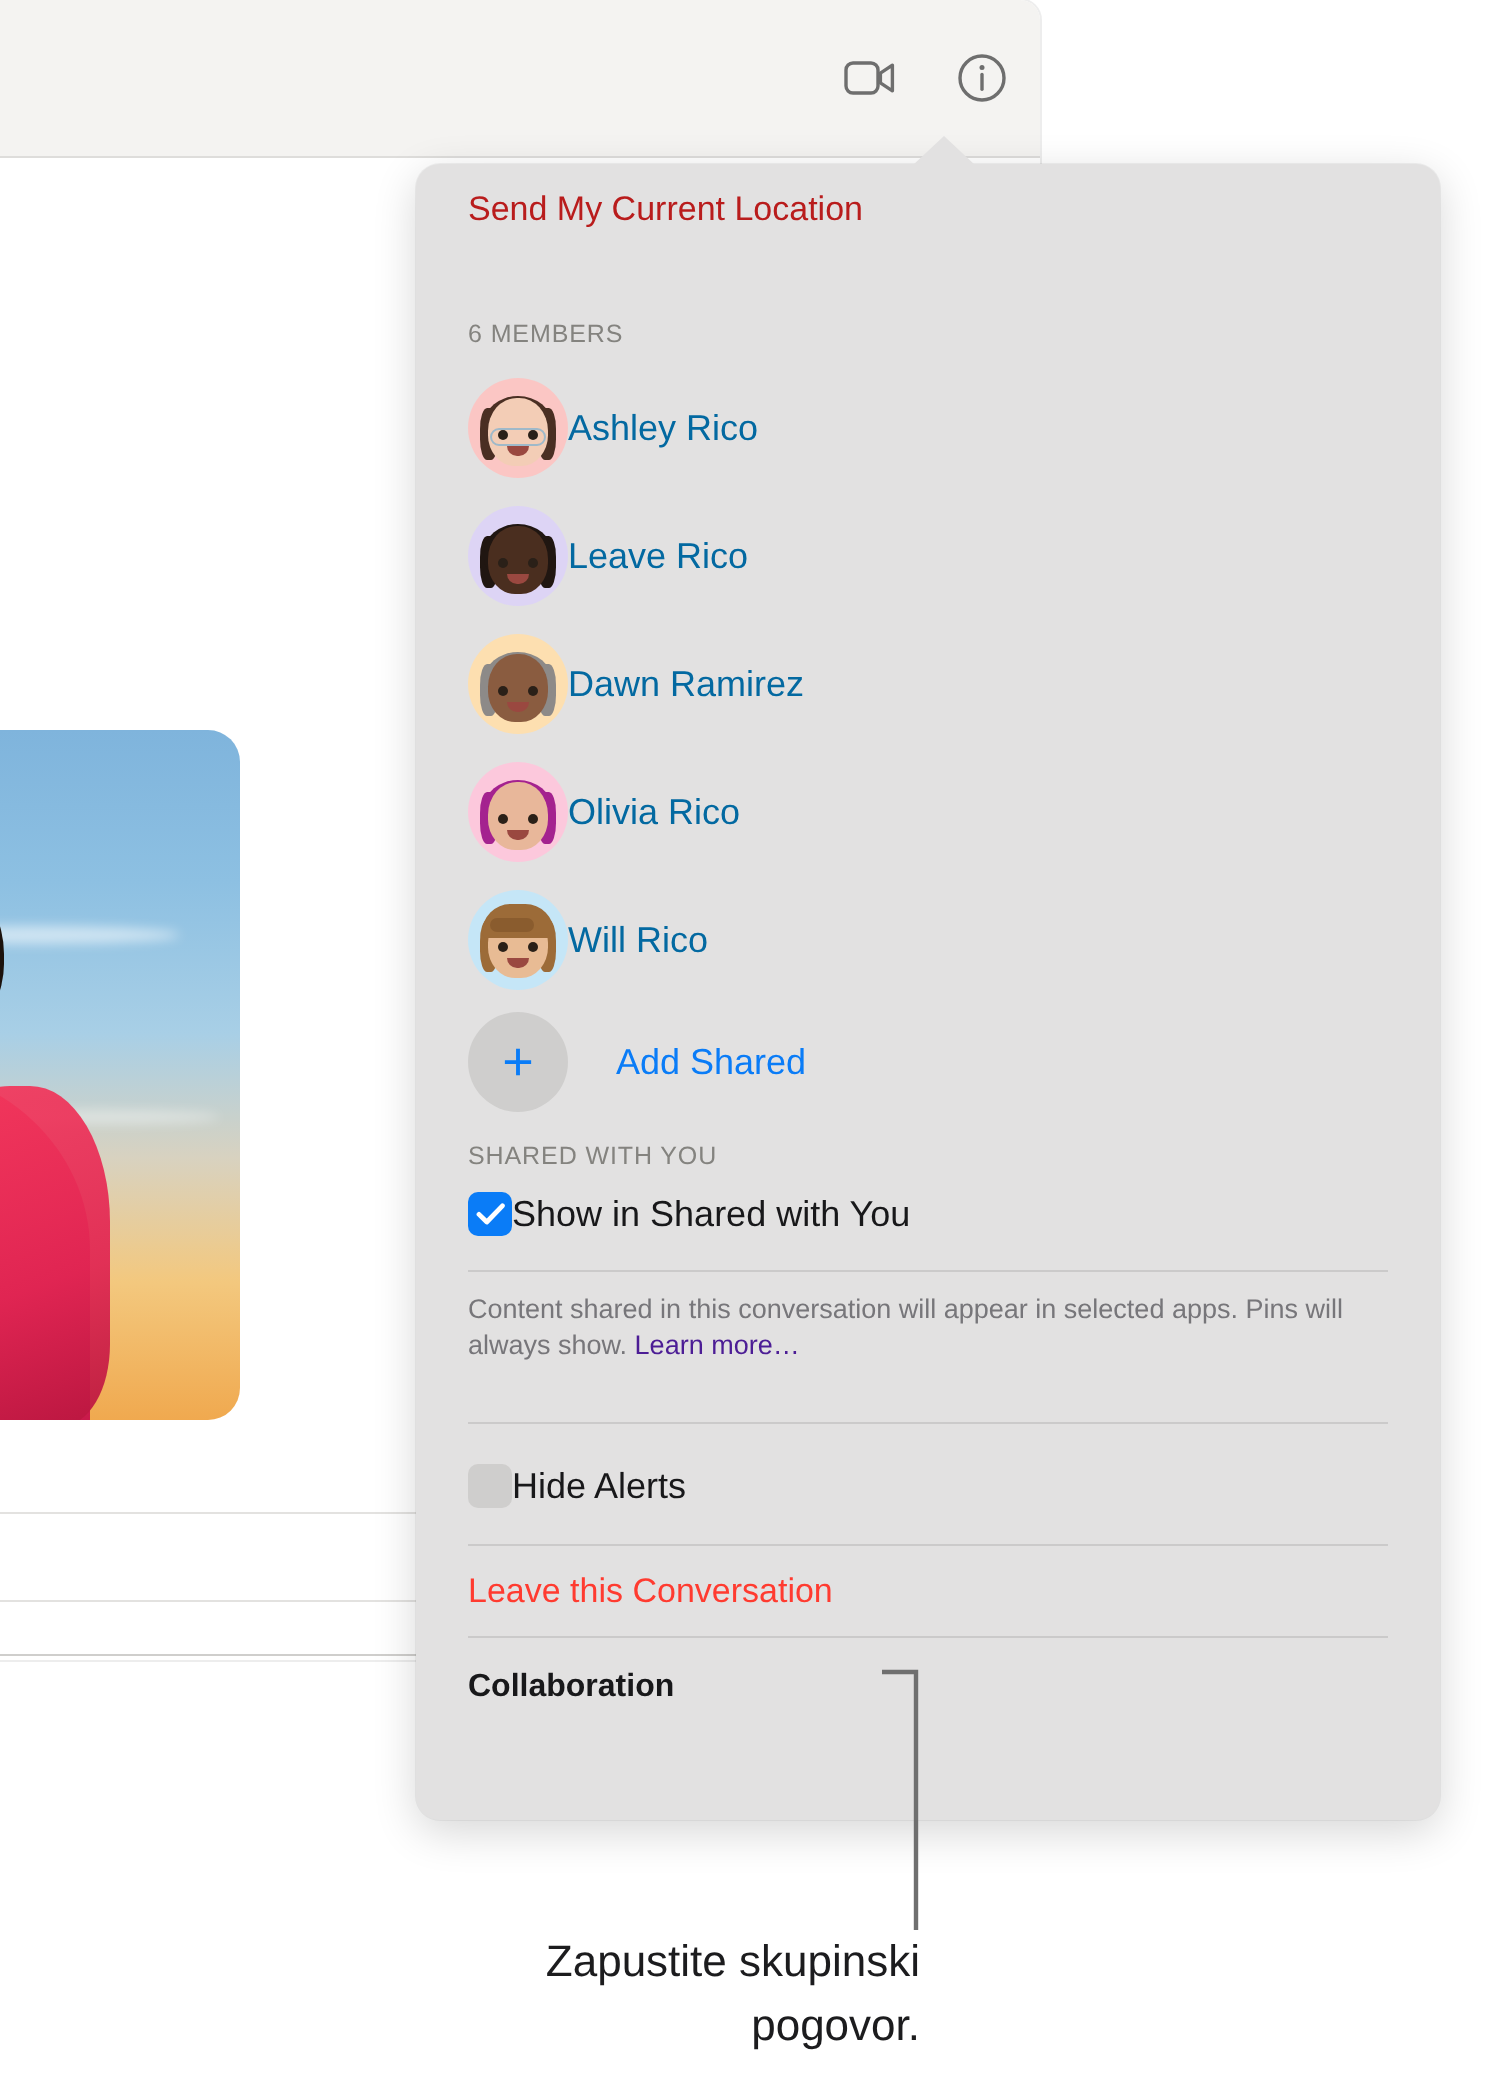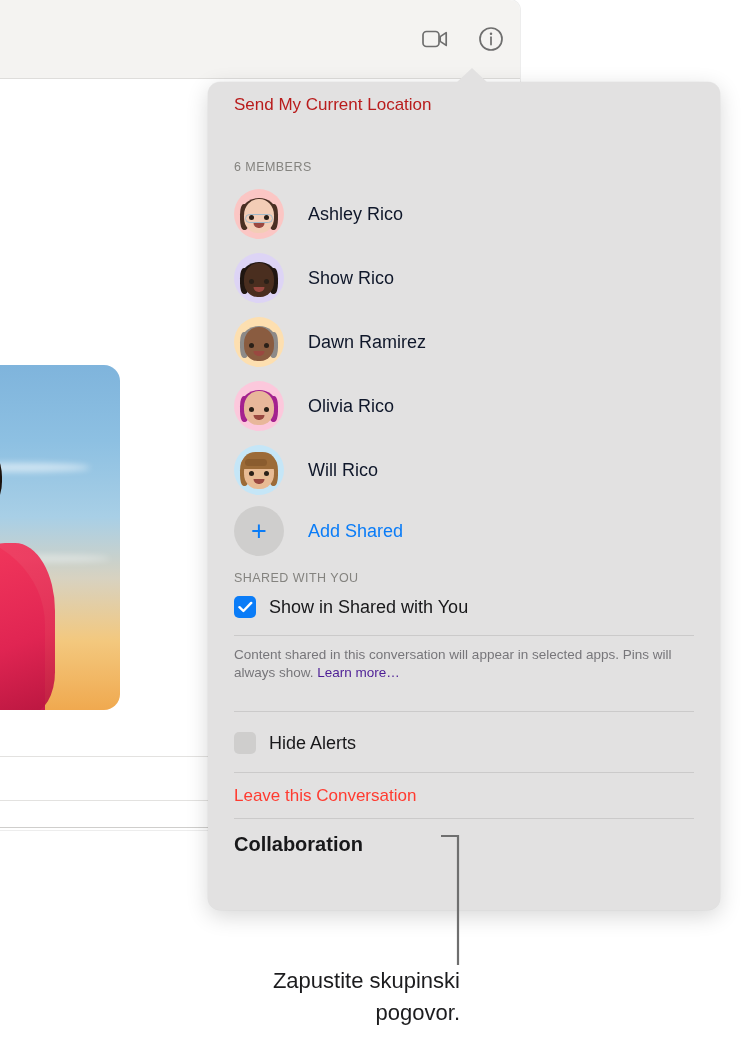--- a/index.html
+++ b/index.html
@@ -264,22 +264,21 @@
     position: absolute;
     left: 4px;
     top: 44%;
     width: 22px;
     height: 7px;
     border-radius: 8px;
     background: #8a5c2e;
   }
   .member-name {
     font-size: 18px;
-    color: #0f172a;
-    margin-left: 24px;
+    color: #0369a1;
   }
 
   #add-member-row {
     display: flex;
     align-items: center;
     height: 58px;
     cursor: pointer;
   }
   #add-member-circle {
     width: 50px;
@@ -314,21 +313,20 @@
     flex: 0 0 22px;
     display: flex;
     align-items: center;
     justify-content: center;
   }
   .checkbox.checked { background: #0a7cf7; }
   .checkbox.unchecked { background: #cfcecd; }
   .check-label {
     font-size: 18px;
     color: #18181a;
-    margin-left: 13px;
   }
 
   .hr {
     height: 1px;
     background: #cbcaca;
   }
 
   #shared-desc {
     font-size: 13.5px;
     line-height: 18px;
@@ -351,21 +349,21 @@
     color: #ff3b30;
     cursor: pointer;
   }
 
   #collaboration-row {
     height: 50px;
     display: flex;
     align-items: center;
   }
   #collaboration-title {
-    font-size: 20px;
+    font-size: 16px;
     font-weight: bold;
     color: #18181a;
   }
 
   
   #callout-line {
     position: absolute;
     left: 440px;
     top: 834px;
     width: 24px;
@@ -446,21 +444,21 @@
         <div class="member-row">
           <div class="avatar" style="background: rgb(221, 212, 245);">
             <div class="hair-side-l" style="background: rgb(32, 22, 17);"></div>
             <div class="hair-side-r" style="background: rgb(32, 22, 17);"></div>
             <div class="hair" style="background: rgb(32, 22, 17);"></div>
             <div class="face" style="background: rgb(74, 46, 31);"></div>
             <div class="eye eye-l"></div>
             <div class="eye eye-r"></div>
             <div class="mouth"></div>
           </div>
-          <div class="member-name">Show Rico</div>
+          <div class="member-name">Leave Rico</div>
         </div>
         <div class="member-row">
           <div class="avatar" style="background: rgb(253, 223, 176);">
             <div class="hair-side-l" style="background: rgb(141, 138, 136);"></div>
             <div class="hair-side-r" style="background: rgb(141, 138, 136);"></div>
             <div class="hair" style="background: rgb(141, 138, 136);"></div>
             <div class="face" style="background: rgb(138, 92, 64);"></div>
             <div class="eye eye-l"></div>
             <div class="eye eye-r"></div>
             <div class="mouth"></div>

